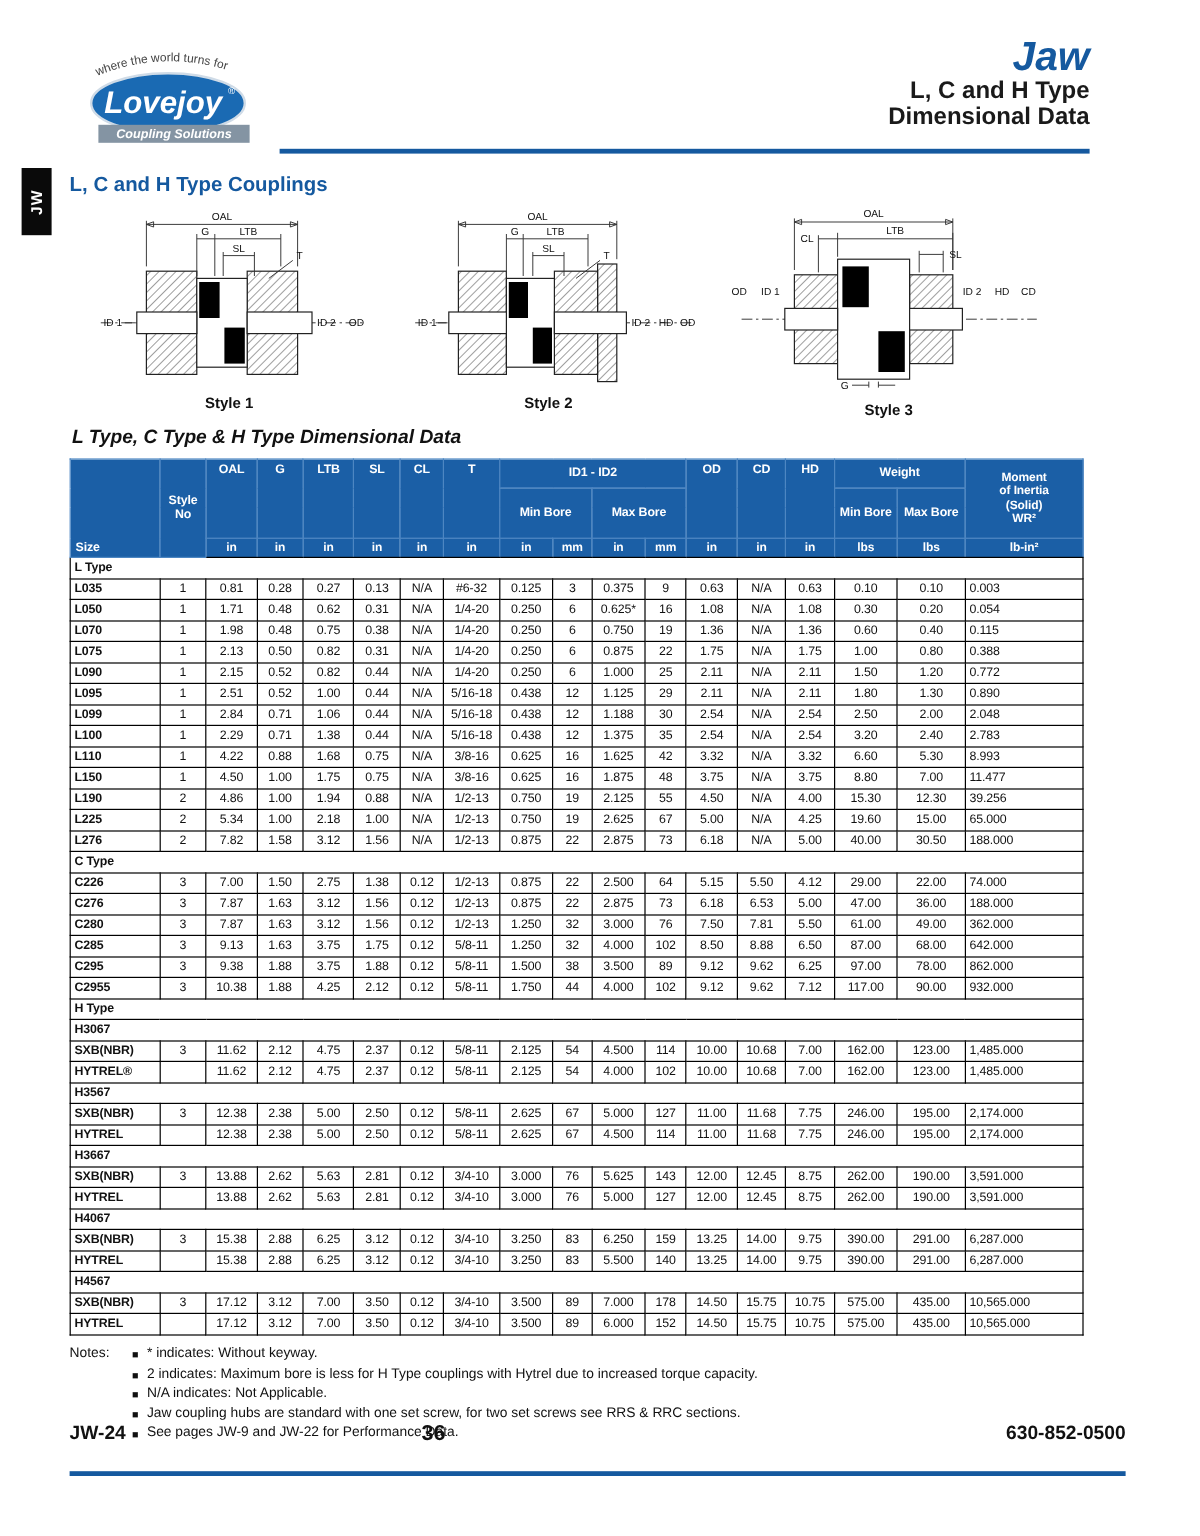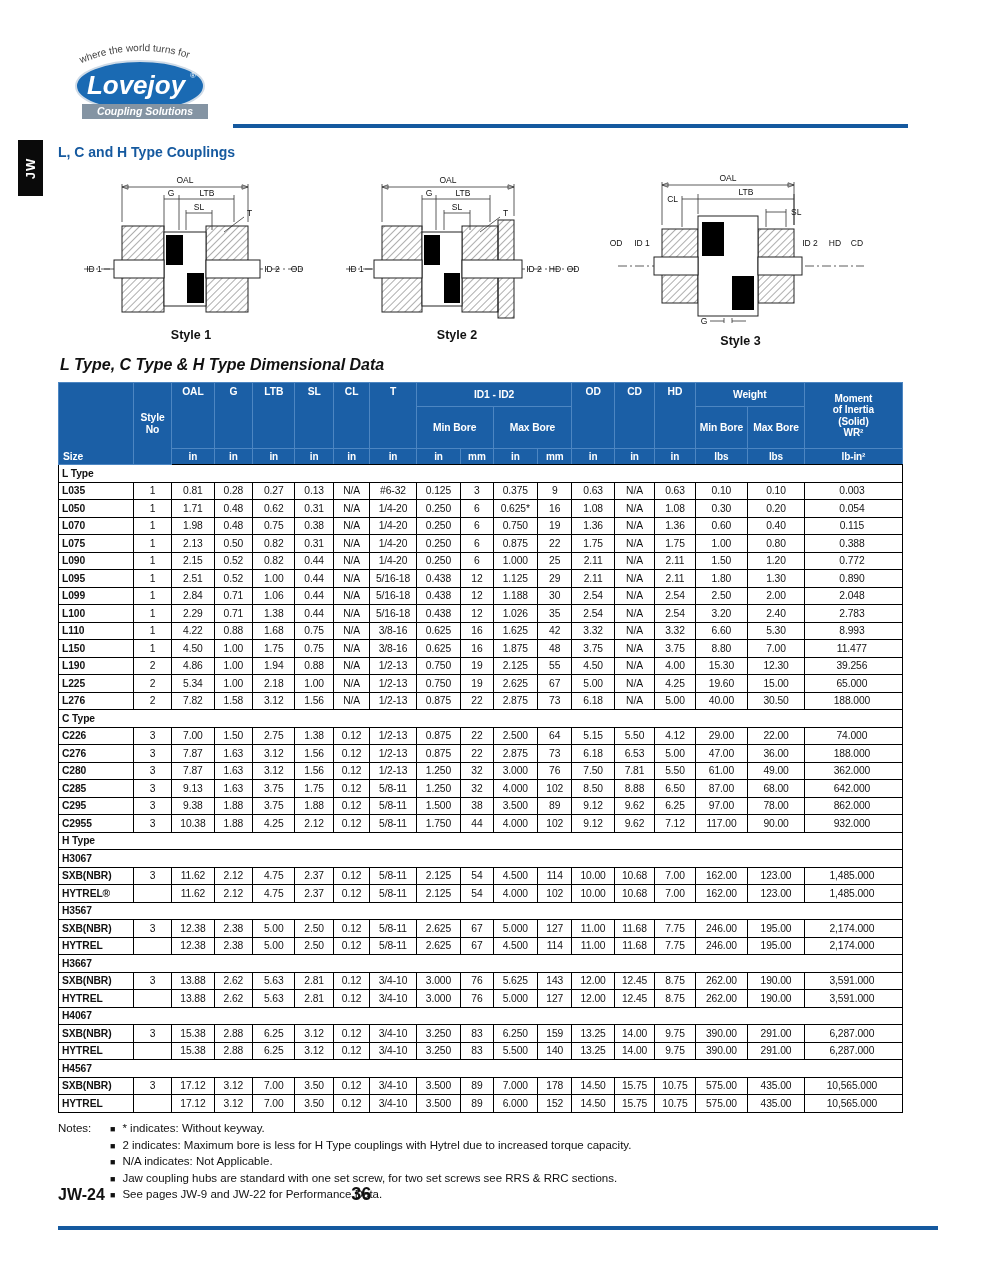--- a/index.html
+++ b/index.html
@@ -9,21 +9,21 @@
   .logo{position:absolute;left:52px;top:28px;}
   .title-block{position:absolute;right:92px;top:30px;text-align:right;line-height:1.05;}
   .product-line{font-size:34px;font-weight:bold;font-style:italic;color:var(--accent,#15599f);}
   .subtitle{font-size:20px;font-weight:bold;color:#1a1a1a;}
   .header-rule{position:absolute;left:233px;top:124px;width:675px;height:4px;background:var(--accent,#15599f);}
   
   .jw-tab{position:absolute;left:18px;top:140px;width:25px;height:56px;background:var(--tab,#0a0a0a);
           display:flex;align-items:center;justify-content:center;}
   .jw-tab span{color:#fff;font-weight:bold;font-size:13px;transform:rotate(-90deg);letter-spacing:1px;}
   
-  .section-title{position:absolute;left:58px;top:144px;font-size:14px;font-weight:bold;color:var(--accent,#15599f);}
+  .section-title{position:absolute;left:58px;top:144px;font-size:17px;font-weight:bold;color:var(--accent,#15599f);}
   
   .diagrams{position:absolute;left:66px;top:172px;display:flex;gap:16px;}
   .diagram{text-align:center;}
   .diagram svg text{font-family:"Liberation Sans",sans-serif;font-size:8.5px;fill:#111;}
   .diagram svg line, .diagram svg path.dim{stroke:#333;stroke-width:0.8;fill:none;}
   .diagram svg rect.body{stroke:#222;stroke-width:1;}
   .caption{font-size:12.5px;font-weight:bold;margin-top:2px;}
   
   .table-title{position:absolute;left:60px;top:356px;font-size:16px;font-weight:bold;font-style:italic;}
   .dim-table{position:absolute;left:58px;top:382px;border-collapse:collapse;table-layout:fixed;width:845px;}
@@ -32,21 +32,21 @@
   .dim-table thead tr.h1{height:24px;} .dim-table thead tr.h2{height:16px;}
   .dim-table thead tr.h3{height:26px;} .dim-table thead tr.h4{height:16px;}
   th.size-h{vertical-align:bottom;text-align:left;padding-left:4px;padding-bottom:2px;}
   th.pre{white-space:pre-line;line-height:1.15;}
   th.va-top{vertical-align:top;padding-top:3px;}
   th.moment{font-size:10px;}
   .dim-table thead tr.h4 th{border-bottom:1.2px solid #000;font-size:10px;}
   .dim-table td{text-align:center;height:14.5px;}
   td.size-cell{text-align:left;font-weight:bold;padding-left:3px;}
   td.section-cell{text-align:left;font-weight:bold;padding-left:3px;}
-  td.moment-cell{text-align:center;padding-right:6px;}
+  td.moment-cell{text-align:left;padding-right:6px;}
   
   .notes{position:absolute;left:58px;top:1122px;display:flex;font-size:11.5px;justify-content:space-between;}
   .notes-label{width:52px;}
   .note-item{display:flex;margin-bottom:2.5px;}
   .bullet{font-size:9px;margin-right:7px;line-height:14px;}
   
   .footer-rule{position:absolute;left:58px;top:1226px;width:880px;height:4px;background:var(--accent,#15599f);}
   .footer{position:absolute;left:58px;top:1170px;width:880px;display:grid;grid-template-columns:1fr 1fr 1fr;align-items:center;margin-top:14px;}
   .footer-left{font-size:16px;font-weight:bold;text-align:left;}
   .footer-center{font-size:18px;font-weight:bold;}
@@ -66,20 +66,25 @@
         <textPath href="#arcP" startOffset="8%">where the world turns for</textPath>
       </text>
       <ellipse cx="88" cy="58" rx="64" ry="25" fill="#1a6ab3" stroke="#cfdbe7" stroke-width="2"></ellipse>
       <text x="84" y="66" text-anchor="middle" font-size="26" font-style="italic" font-weight="bold" fill="#ffffff">Lovejoy</text>
       <text x="138" y="50" font-size="8" fill="#ffffff">®</text>
       <rect x="30" y="76" width="126" height="15" fill="#8494a3"></rect>
       <text x="93" y="87" text-anchor="middle" font-size="10.5" font-style="italic" font-weight="bold" fill="#ffffff">Coupling Solutions</text>
     </svg>
   </div>
 
+  <div class="title-block">
+    <div class="product-line">Jaw</div>
+    <div class="subtitle">L, C and H Type</div>
+    <div class="subtitle">Dimensional Data</div>
+  </div>
   <div class="header-rule"></div>
 
   <div class="jw-tab">
     <span>JW</span>
   </div>
 
   <div class="section-title">L, C and H Type Couplings</div>
 
   <div class="diagrams">
 
@@ -434,21 +439,21 @@
           <td class="size-cell">L100</td>
           <td>1</td>
           <td>2.29</td>
           <td>0.71</td>
           <td>1.38</td>
           <td>0.44</td>
           <td>N/A</td>
           <td>5/16-18</td>
           <td>0.438</td>
           <td>12</td>
-          <td>1.026</td>
+          <td>1.375</td>
           <td>35</td>
           <td>2.54</td>
           <td>N/A</td>
           <td>2.54</td>
           <td>3.20</td>
           <td>2.40</td>
           <td class="moment-cell">2.783</td>
         </tr>
         <tr>
           <td class="size-cell">L110</td>
@@ -917,15 +922,16 @@
           <span class="bullet">■</span>
           <span>See pages JW-9 and JW-22 for Performance Data.</span>
         </div>
       </div>
   </div>
 
   <div class="footer-rule"></div>
   <div class="footer">
     <span class="footer-left">JW-24</span>
     <span class="footer-center">36</span>
+    <span class="footer-right">630-852-0500</span>
   </div>
 
 </div>
 
 </body></html>

